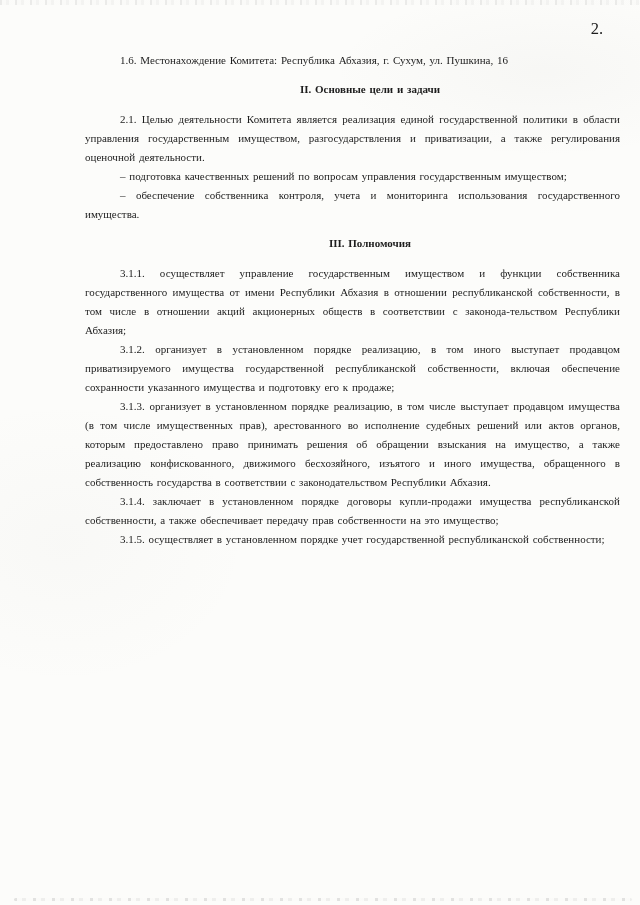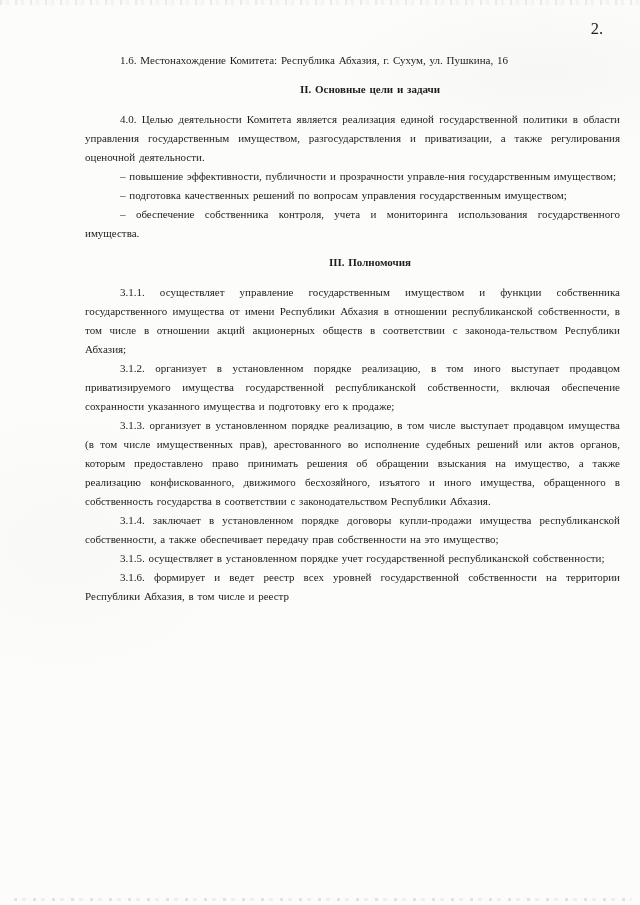--- a/index.html
+++ b/index.html
@@ -73,27 +73,25 @@
 <body>
 
 <div class="page">
   <div class="scan-noise-top"></div>
 
   <div class="page-number">2.</div>
 
   <div class="content">
     <p>1.6. Местонахождение Комитета: Республика Абхазия, г. Сухум, ул. Пушкина, 16</p>
     <p class="heading">II. Основные цели и задачи</p>
-    <p>4.0. Целью деятельности Комитета является реализация единой государственной политики в области управления государственным имуществом, разгосударствления и приватизации, а также регулирования оценочной деятельности.</p>
-    <p>– повышение эффективности, публичности и прозрачности управле-ния государственным имуществом;</p>
+    <p>2.1. Целью деятельности Комитета является реализация единой государственной политики в области управления государственным имуществом, разгосударствления и приватизации, а также регулирования оценочной деятельности.</p>
     <p>– подготовка качественных решений по вопросам управления государственным имуществом;</p>
     <p>– обеспечение собственника контроля, учета и мониторинга использования государственного имущества.</p>
     <p class="heading">III. Полномочия</p>
     <p>3.1.1. осуществляет управление государственным имуществом и функции собственника государственного имущества от имени Республики Абхазия в отношении республиканской собственности, в том числе в отношении акций акционерных обществ в соответствии с законода-тельством Республики Абхазия;</p>
     <p>3.1.2. организует в установленном порядке реализацию, в том иного выступает продавцом приватизируемого имущества государственной республиканской собственности, включая обеспечение сохранности указанного имущества и подготовку его к продаже;</p>
     <p>3.1.3. организует в установленном порядке реализацию, в том числе выступает продавцом имущества (в том числе имущественных прав), арестованного во исполнение судебных решений или актов органов, которым предоставлено право принимать решения об обращении взыскания на имущество, а также реализацию конфискованного, движимого бесхозяйного, изъятого и иного имущества, обращенного в собственность государства в соответствии с законодательством Республики Абхазия.</p>
     <p>3.1.4. заключает в установленном порядке договоры купли-продажи имущества республиканской собственности, а также обеспечивает передачу прав собственности на это имущество;</p>
     <p>3.1.5. осуществляет в установленном порядке учет государственной республиканской собственности;</p>
-    <p>3.1.6. формирует и ведет реестр всех уровней государственной собственности на территории Республики Абхазия, в том числе и реестр</p>
   </div>
 
   <div class="scan-noise-bottom"></div>
 </div>
 
 </body></html>

